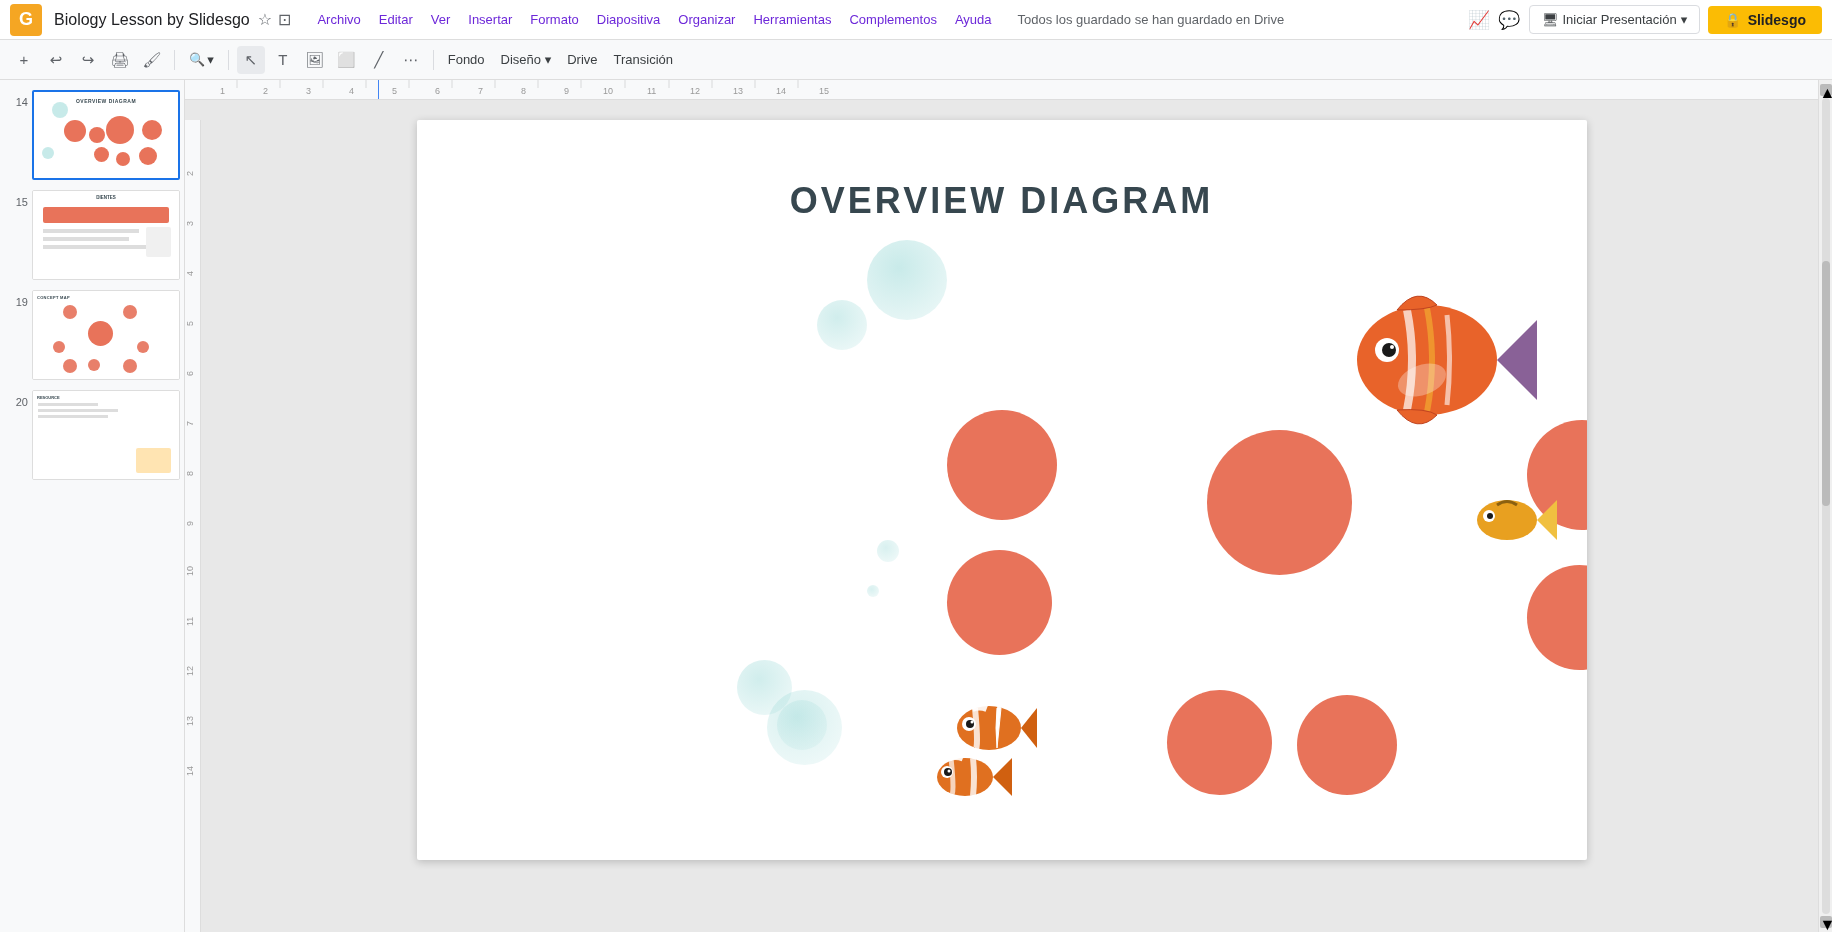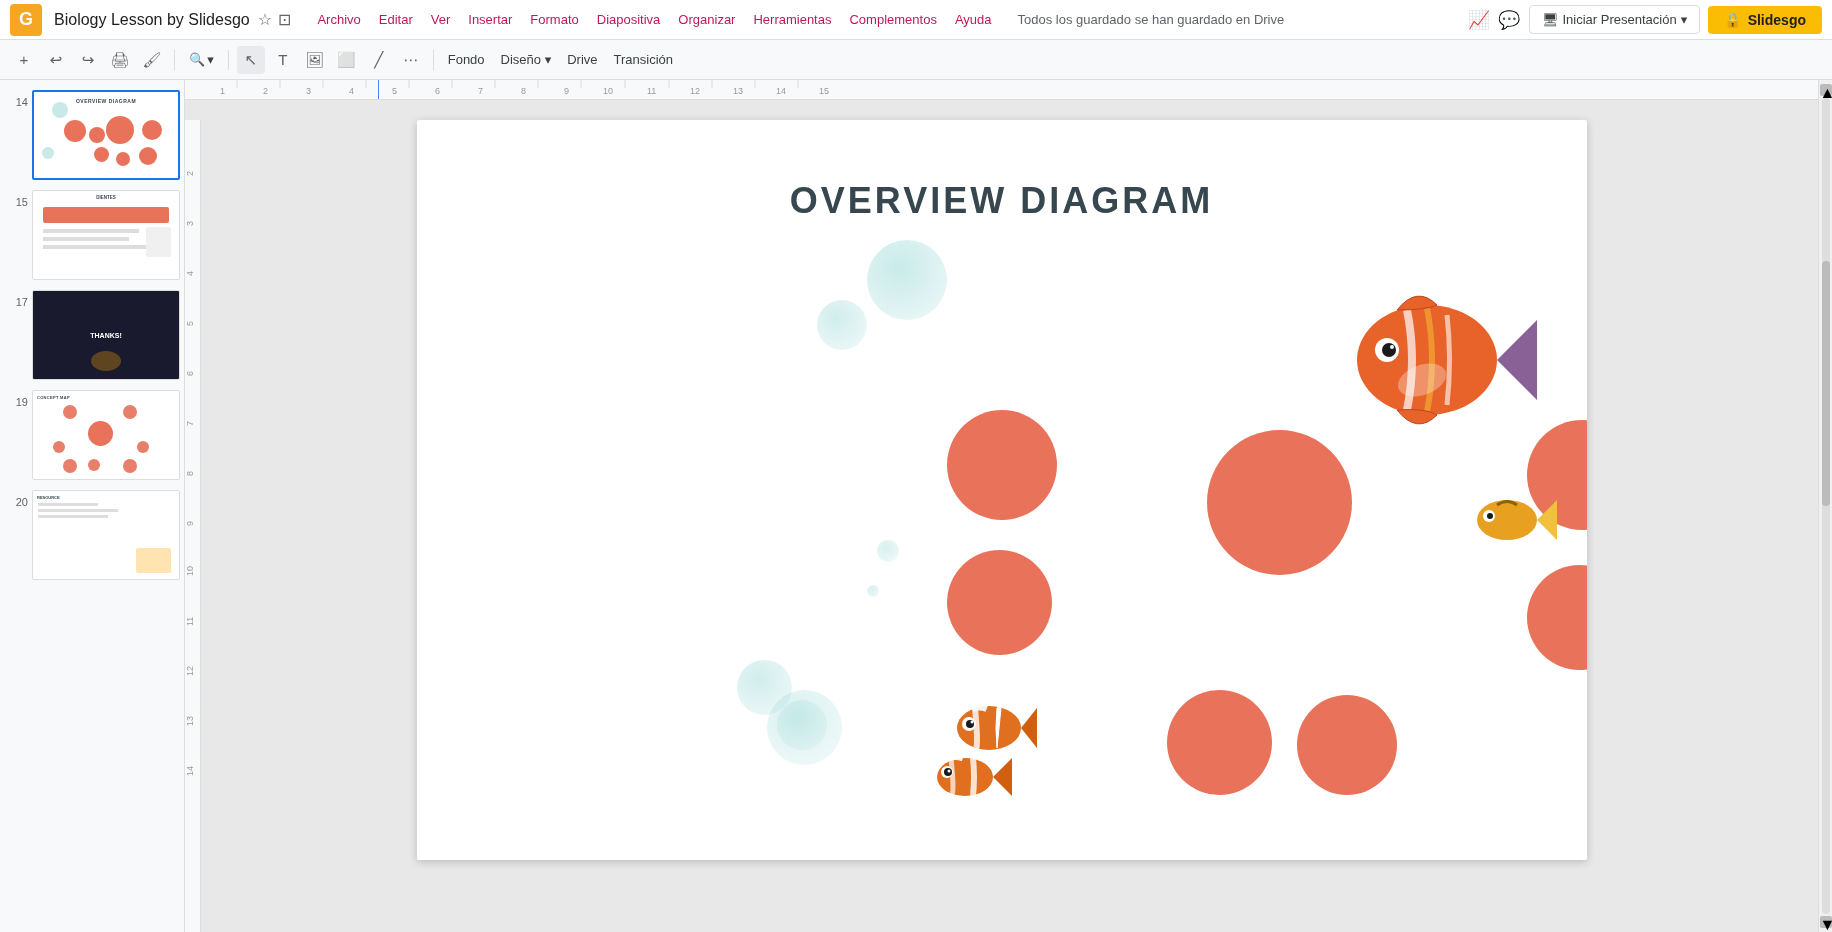--- a/index.html
+++ b/index.html
@@ -8,21 +8,21 @@
     
     #topbar {
       display: flex; align-items: center; height: 40px;
       background: #fff; border-bottom: 1px solid #ddd;
       padding: 0 10px; gap: 8px;
     }
     #app-logo { width: 32px; height: 32px; background: #f5a623; border-radius: 4px; display: flex; align-items: center; justify-content: center; color: white; font-weight: bold; font-size: 18px; flex-shrink: 0; }
     #doc-title { font-size: 16px; color: #202124; font-weight: 500; margin-left: 4px; }
     .title-icons { display: flex; gap: 6px; align-items: center; color: #5f6368; font-size: 16px; }
     #menu-bar { display: flex; gap: 2px; align-items: center; margin-left: 10px; }
-    .menu-item { font-size: 13px; color: #be185d; padding: 4px 8px; cursor: pointer; border-radius: 4px; white-space: nowrap; }
+    .menu-item { font-size: 13px; color: #6d28d9; padding: 4px 8px; cursor: pointer; border-radius: 4px; white-space: nowrap; }
     #autosave-msg { font-size: 13px; color: #5f6368; margin-left: 10px; white-space: nowrap; }
     #top-right { display: flex; align-items: center; gap: 8px; margin-left: auto; }
     #trending-icon { color: #5f6368; font-size: 18px; }
     #comment-icon { color: #5f6368; font-size: 18px; }
     #present-btn { display: flex; align-items: center; gap: 4px; border: 1px solid #dadce0; border-radius: 4px; padding: 6px 12px; font-size: 13px; color: #3c4043; cursor: pointer; background: white; }
     #share-btn { background: #fbbc04; border: none; border-radius: 4px; padding: 6px 16px; font-size: 14px; font-weight: 600; cursor: pointer; color: #202124; display: flex; align-items: center; gap: 6px; }
 
     
     #toolbar {
       display: flex; align-items: center; height: 40px;
@@ -184,29 +184,20 @@
           <div style="position:absolute;top:16px;left:10px;right:10px;height:16px;background:#e8735a;border-radius:2px;"></div>
           <div style="position:absolute;top:38px;left:10px;right:40px;height:4px;background:#ddd;"></div>
           <div style="position:absolute;top:46px;left:10px;right:50px;height:4px;background:#ddd;"></div>
           <div style="position:absolute;top:54px;left:10px;right:30px;height:4px;background:#ddd;"></div>
           <div style="position:absolute;top:36px;right:8px;width:25px;height:30px;background:#f0f0f0;border-radius:2px;"></div>
         </div>
       </div>
     </div>
 
 
-    <div class="slide-item">
-      <span class="slide-num">17</span>
-      <div class="slide-thumb">
-        <div class="slide-thumb-inner" style="background:#1a1a2e;">
-          <div style="position:absolute;top:50%;left:50%;transform:translate(-50%,-50%);font-size:7px;font-weight:900;color:white;white-space:nowrap;">THANKS!</div>
-          <div style="position:absolute;bottom:8px;left:50%;transform:translateX(-50%);width:30px;height:20px;background:rgba(255,165,0,0.3);border-radius:50%;"></div>
-        </div>
-      </div>
-    </div>
 
 
     <div class="slide-item">
       <span class="slide-num">19</span>
       <div class="slide-thumb">
         <div class="slide-thumb-inner" style="background:white;">
           <div class="thumb-label" style="top:4px;left:4px;">CONCEPT MAP</div>
 
           <div style="position:absolute;top:30px;left:55px;width:25px;height:25px;border-radius:50%;background:#e8735a;"></div>
 

